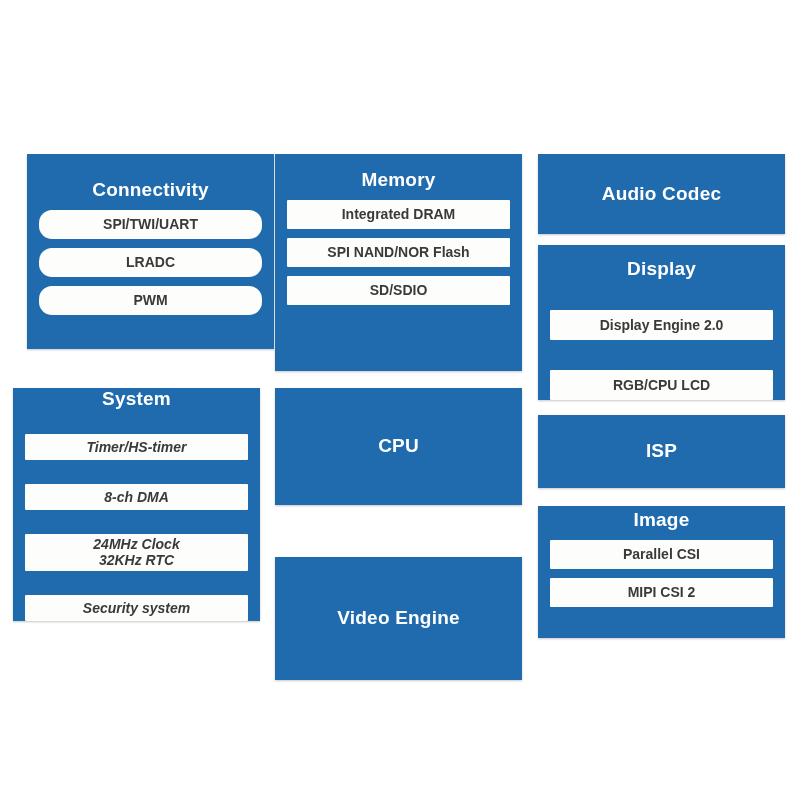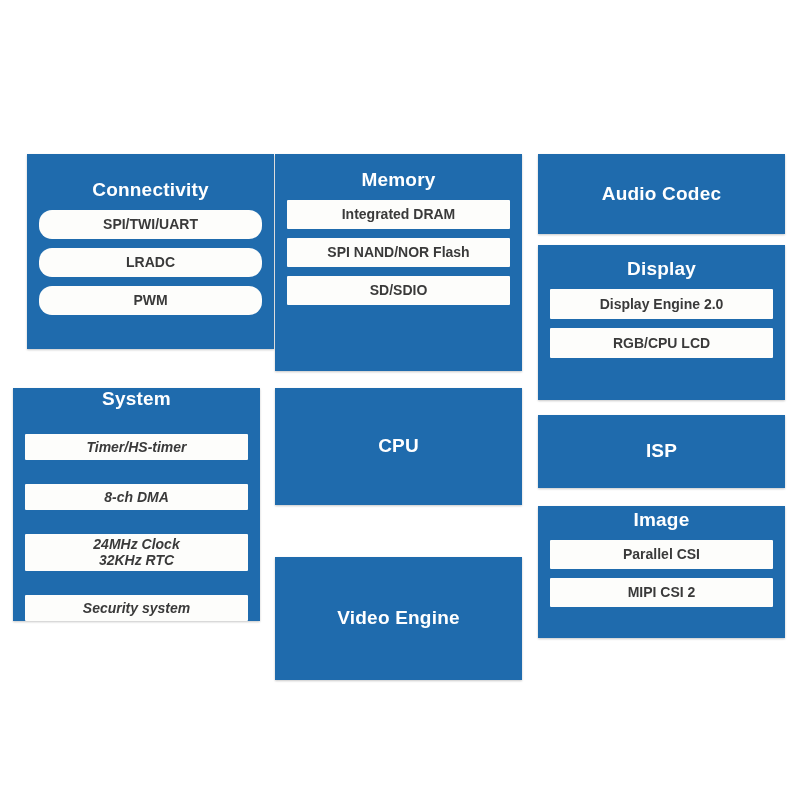--- a/index.html
+++ b/index.html
@@ -77,21 +77,21 @@
   #blk-connectivity { left: 13px;  top: 154px; width: 247px; height: 195px; padding-top: 26px; margin-left: 14px; }
   #blk-system       { left: 13px;  top: 388px; width: 247px; height: 233px; padding-top: 1px; }
 
   
   #blk-memory       { left: 275px; top: 154px; width: 247px; height: 217px; padding-top: 16px; }
   #blk-cpu          { left: 275px; top: 388px; width: 247px; height: 117px; }
   #blk-video        { left: 275px; top: 515px; width: 247px; height: 123px; margin-top: 42px; }
 
   
   #blk-audio        { left: 538px; top: 154px; width: 247px; height: 80px; }
-  #blk-display      { left: 538px; top: 245px; width: 247px; height: 155px; padding-top: 14px; }
+  #blk-display      { left: 538px; top: 245px; width: 247px; height: 155px; padding-top: 14px; justify-content: space-between; }
   #blk-isp          { left: 538px; top: 415px; width: 247px; height: 73px; }
   #blk-image        { left: 538px; top: 506px; width: 247px; height: 132px; padding-top: 4px; }
 
   
   #blk-connectivity .sub { height: 29px; margin-top: 9px; border-radius: 13px; }
   #blk-connectivity .sub:first-of-type { margin-top: 13px; }
 
   #blk-memory .sub { height: 29px; margin-top: 9px; }
   #blk-memory .sub:first-of-type { margin-top: 13px; }
 

